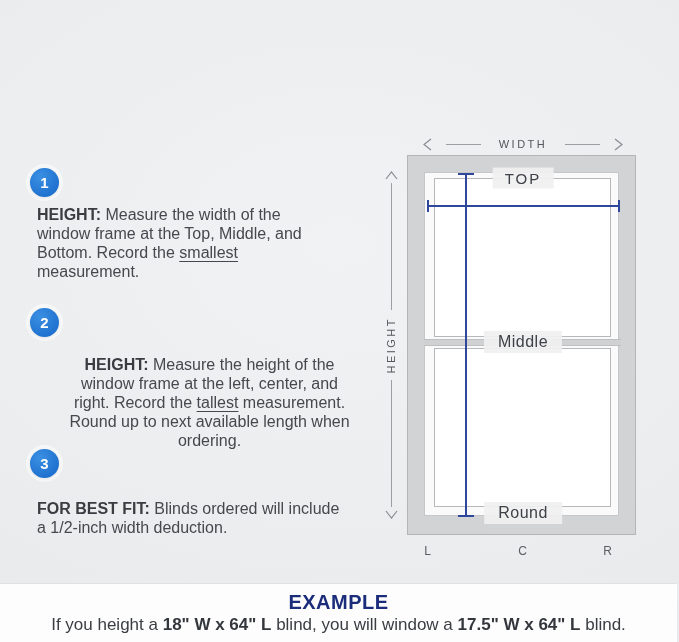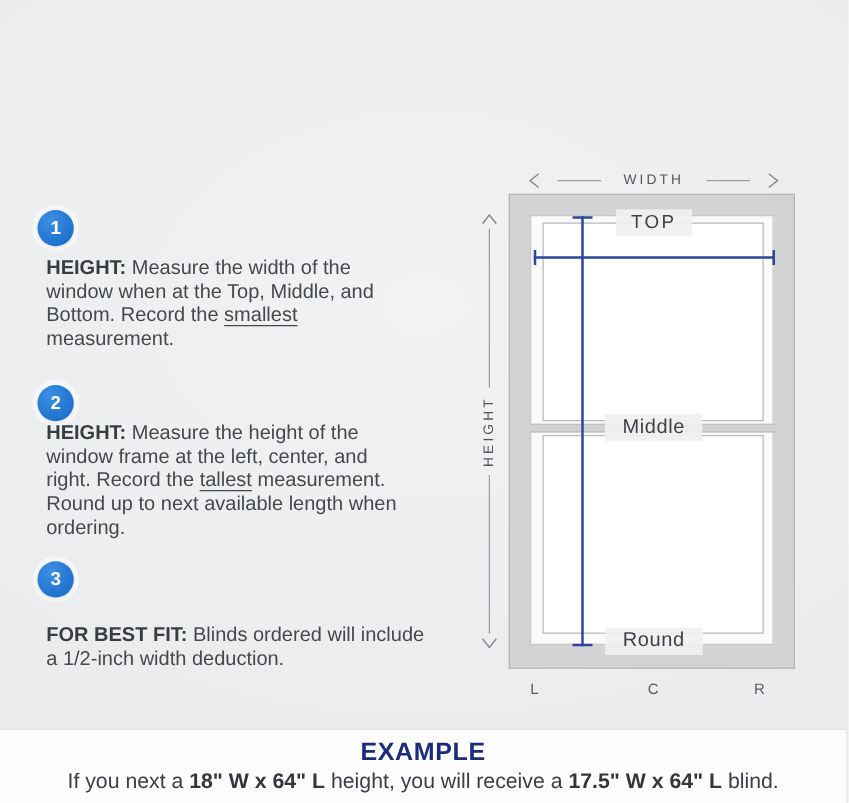--- a/index.html
+++ b/index.html
@@ -28,21 +28,21 @@
     background:radial-gradient(circle at 35% 30%, #3b8fe2, #1467c8);
     color:#fff; font-size:15px; font-weight:700;
     display:flex; align-items:center; justify-content:center;
     box-shadow:0 0 0 4px rgba(255,255,255,0.55), 0 1px 3px rgba(0,0,0,0.18);
   }
   .c1 { top:168px; } .c2 { top:308px; } .c3 { top:449px; }
   .step-text {
     position:absolute; left:37px; width:345px;
     font-size:16px; line-height:19px; color:#45484d; white-space:pre-line;
   }
-  .t1 { top:205px; } .t2 { top:337px; } .t3 { top:499px; }
+  .t1 { top:205px; } .t2 { top:355px;text-align:center; } .t3 { top:499px; }
   .step-text b { font-weight:700; color:#393c41; }
   .u { text-decoration:underline; text-underline-offset:3px; text-decoration-thickness:1px;margin-top:44px; }
 
   
   .diagram { position:absolute; left:370px; top:125px; width:300px; height:450px; }
 
   .win-frame {
     position:absolute; left:37px; top:30px; width:229px; height:380px;
     background:#d2d3d4; border:1px solid #b4b5b7;
   }
@@ -123,21 +123,21 @@
 <body>
 
 <div class="page">
 
 
   <div class="step-circle c1">1</div>
   <div class="step-circle c2">2</div>
   <div class="step-circle c3">3</div>
 
   <div class="step-text t1"><b>HEIGHT:</b><span> Measure the width of the
-window when at the Top, Middle, and
+window frame at the Top, Middle, and
 Bottom. Record the </span><span class="u">smallest</span><span>
 measurement.</span></div>
 
   <div class="step-text t2"><b>HEIGHT:</b><span> Measure the height of the
 window frame at the left, center, and
 right. Record the </span><span class="u">tallest</span><span> measurement.
 Round up to next available length when
 ordering.</span></div>
 
   <div class="step-text t3"><b>FOR BEST FIT:</b><span> Blinds ordered will include
@@ -182,16 +182,16 @@
     <div class="lbl lbl-top">TOP</div>
     <div class="lbl lbl-middle">Middle</div>
     <div class="lbl lbl-bottom">Round</div>
     <div class="lcr lcr-l">L</div>
     <div class="lcr lcr-c">C</div>
     <div class="lcr lcr-r">R</div>
   </div>
 
   <div class="example-band">
     <div class="ex-head">EXAMPLE</div>
-    <div class="ex-text"><span>If you next a </span><b>18" W x 64" L</b><span> height, you will receive a </span><b>17.5" W x 64" L</b><span> blind.</span></div>
+    <div class="ex-text"><span>If you height a </span><b>18" W x 64" L</b><span> blind, you will window a </span><b>17.5" W x 64" L</b><span> blind.</span></div>
   </div>
 
 </div>
 
 </body></html>

